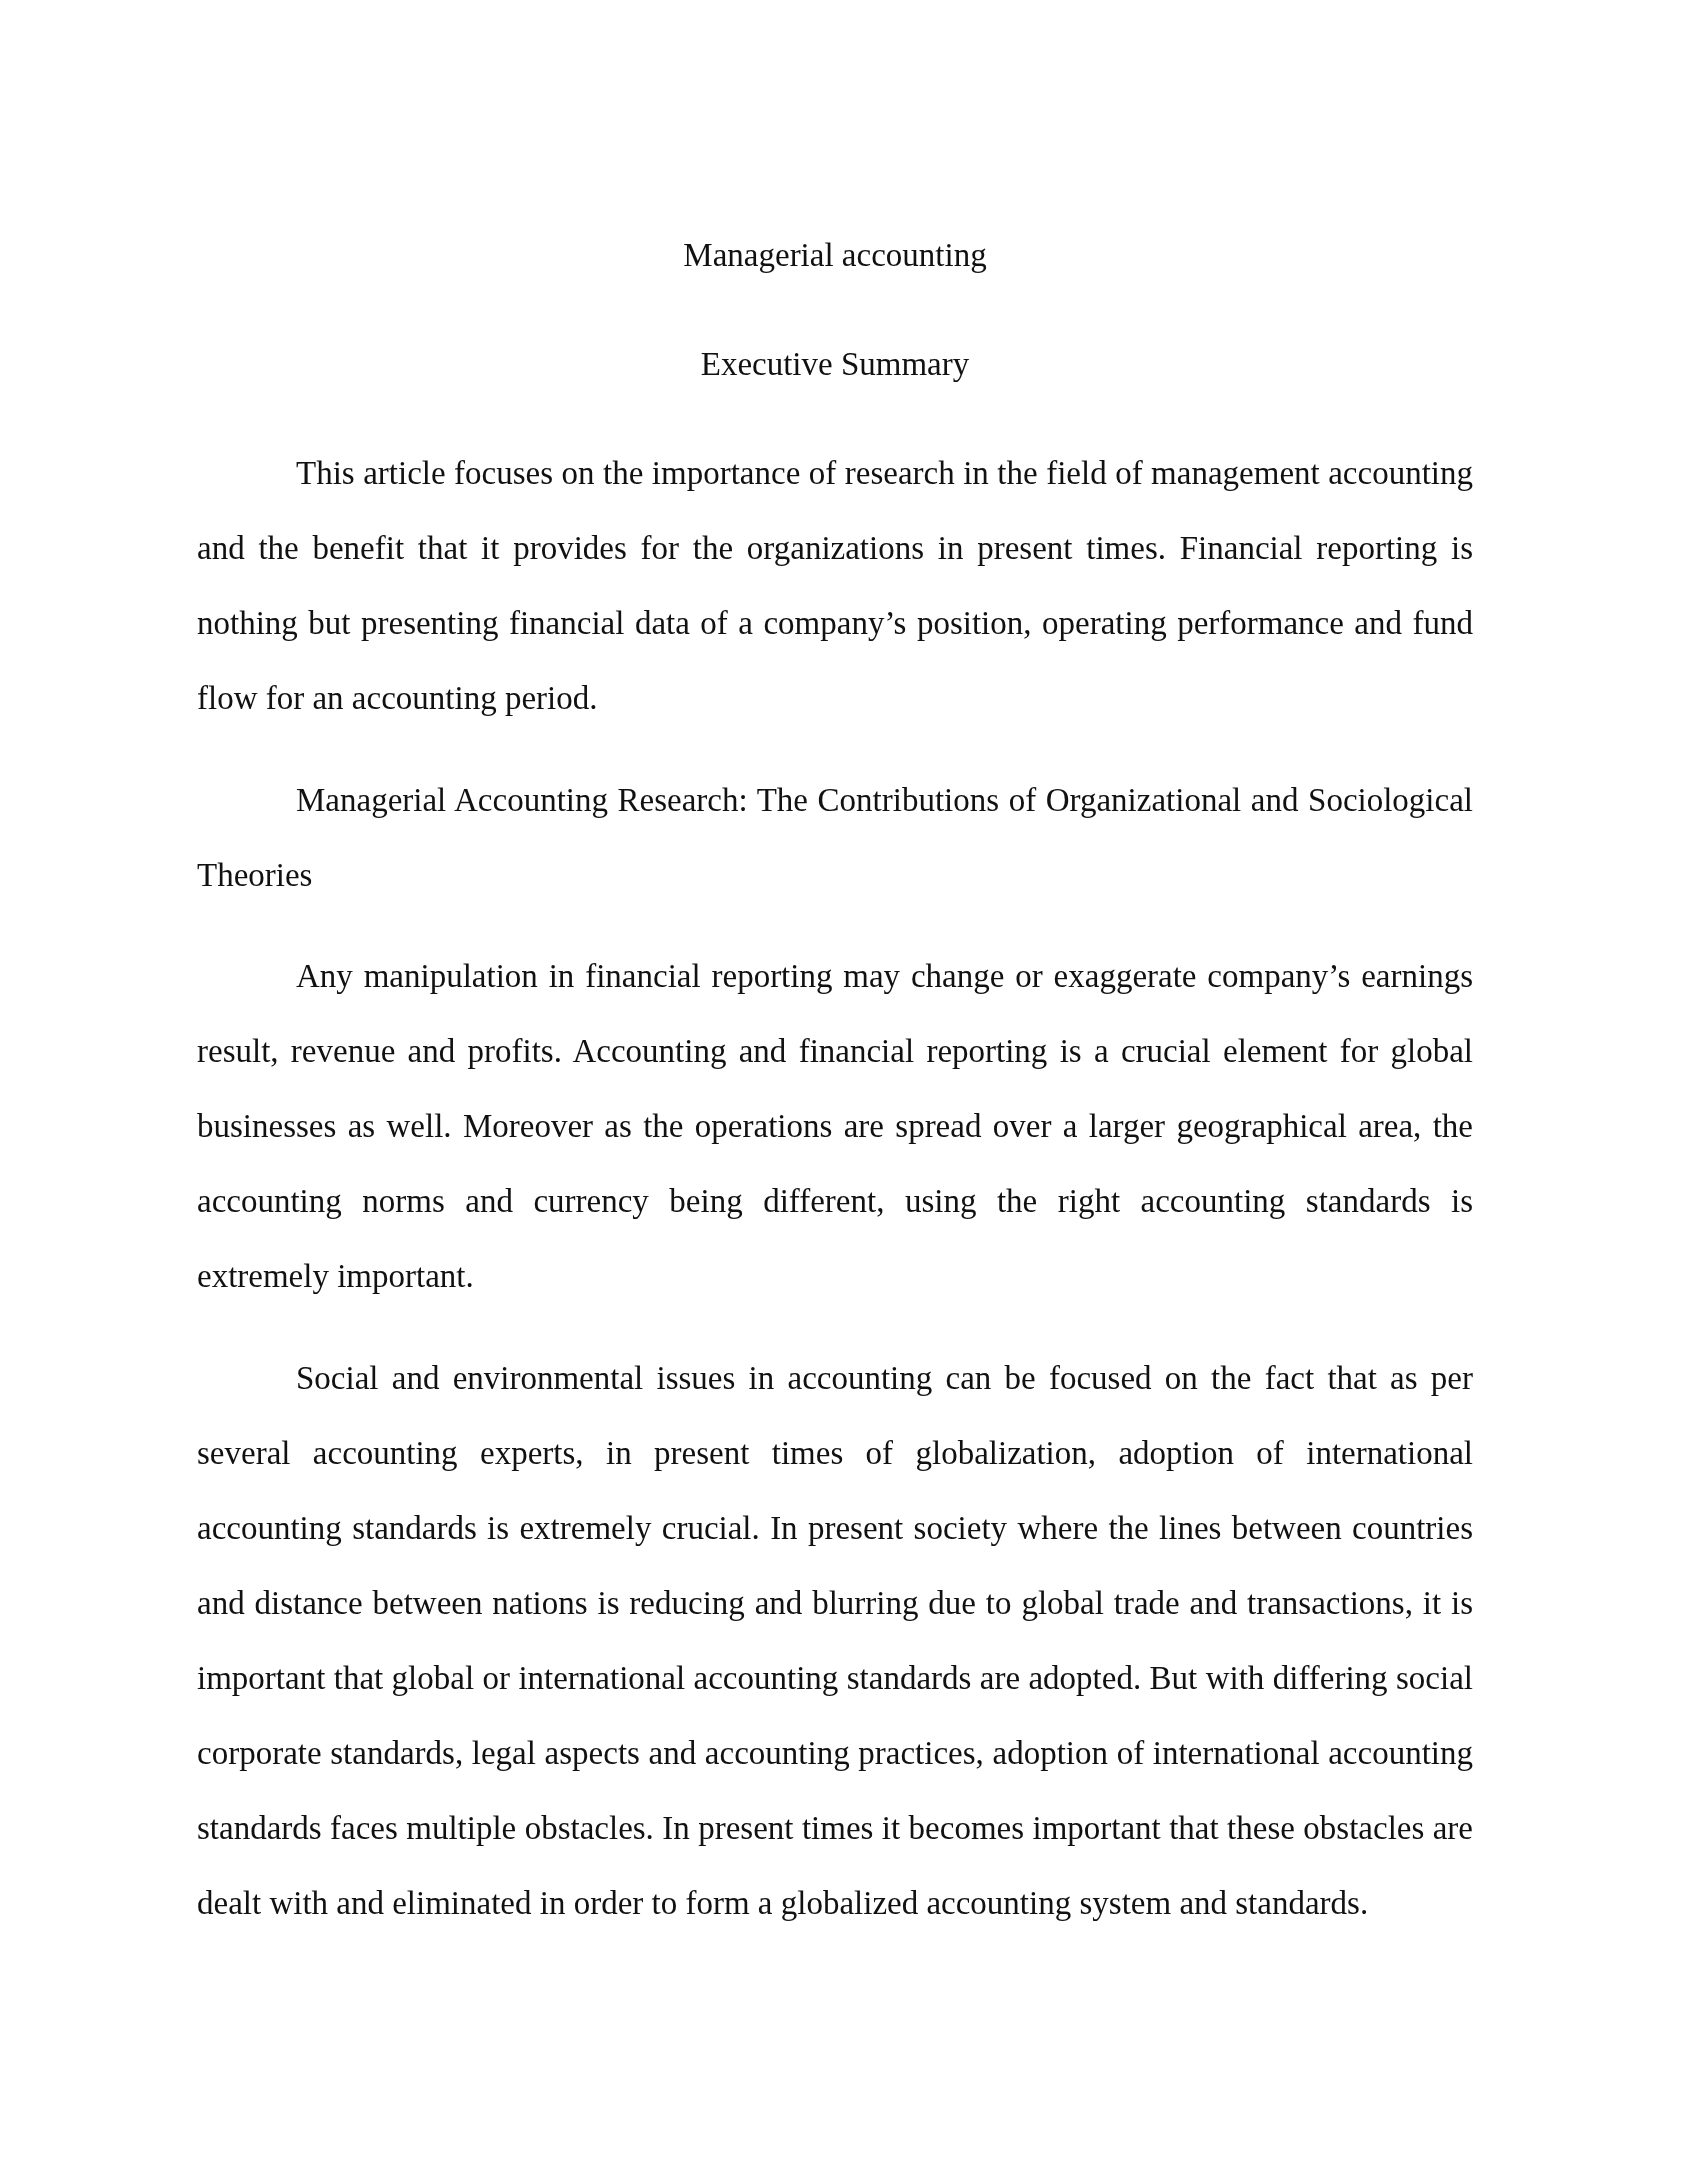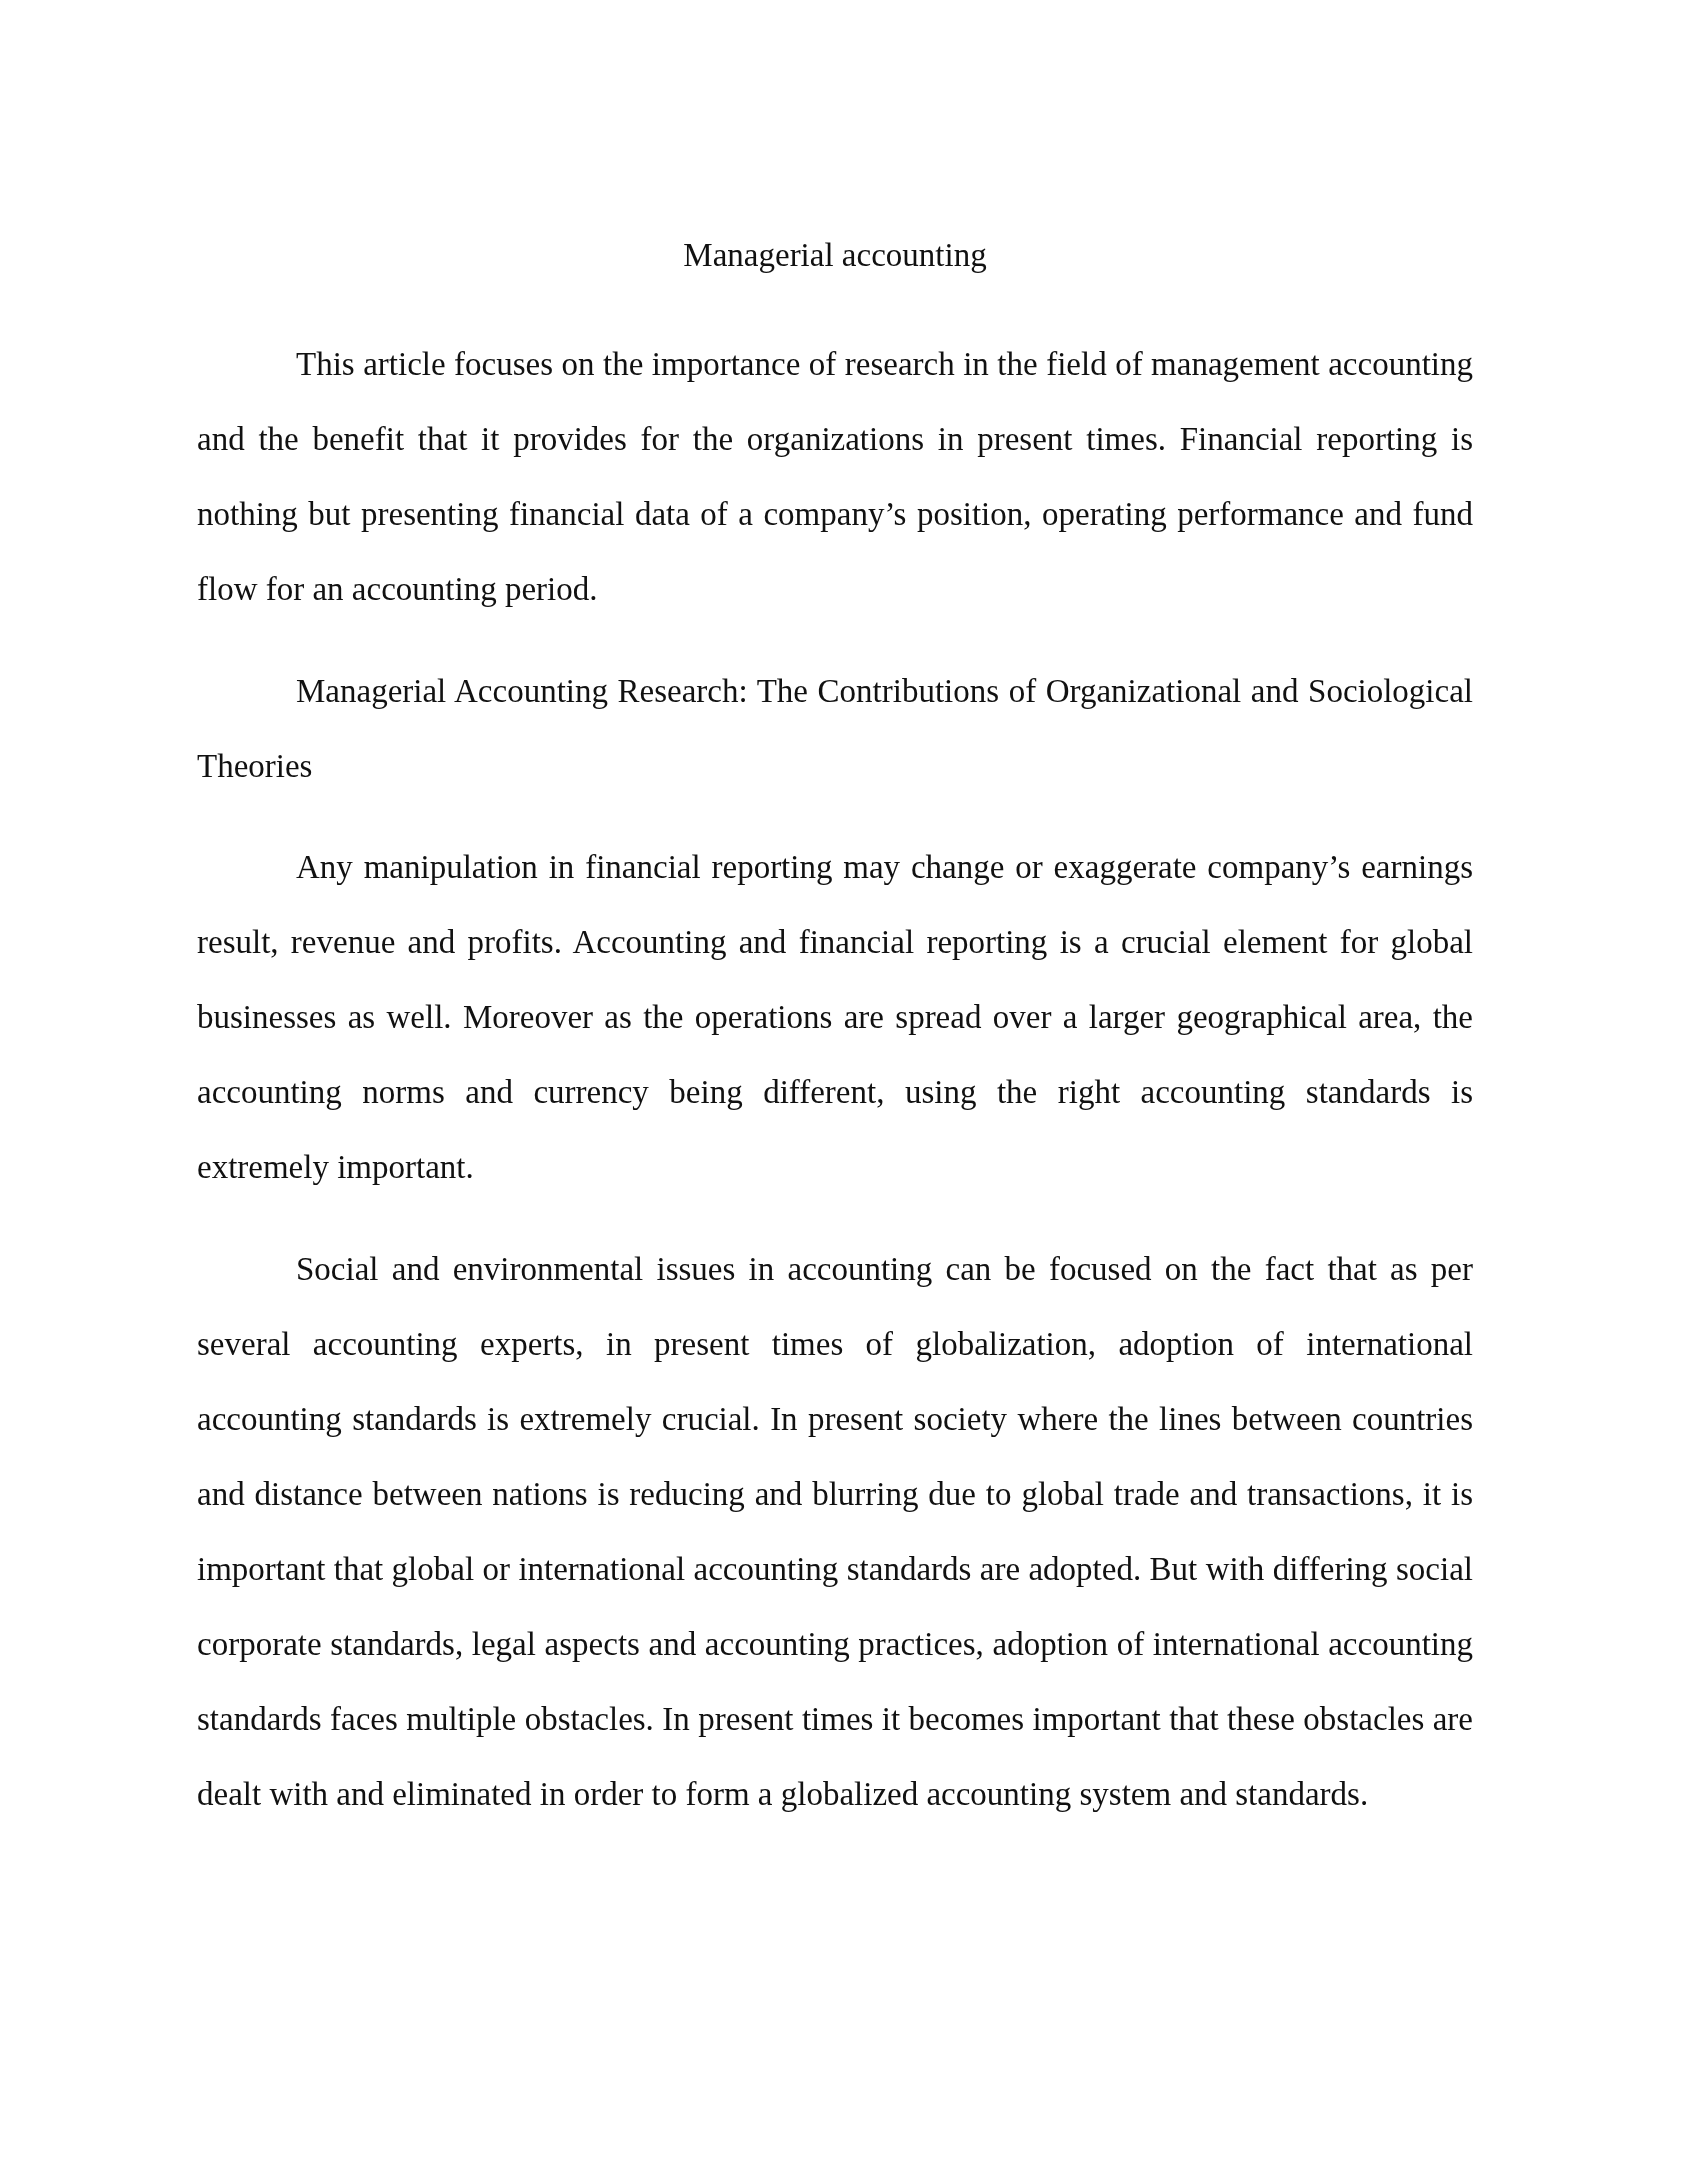--- a/index.html
+++ b/index.html
@@ -43,18 +43,19 @@
     }
     .heading-para {
       margin: 0 0 26.5px 0;
     }
   </style>
 </head>
 <body>
 
 <div class="page">
   <p class="centered title">Managerial accounting</p>
+  <p class="centered subtitle">Executive Summary</p>
   <p class="line-block indent para">This article focuses on the importance of research in the field of management accounting and the benefit that it provides for the organizations in present times. Financial reporting is nothing but presenting financial data of a company’s position, operating performance and fund flow for an accounting period.</p>
   <p class="line-block indent heading-para">Managerial Accounting Research: The Contributions of Organizational and Sociological Theories</p>
   <p class="line-block indent para">Any manipulation in financial reporting may change or exaggerate company’s earnings result, revenue and profits. Accounting and financial reporting is a crucial element for global businesses as well. Moreover as the operations are spread over a larger geographical area, the accounting norms and currency being different, using the right accounting standards is extremely important.</p>
   <p class="line-block indent para">Social and environmental issues in accounting can be focused on the fact that as per several accounting experts, in present times of globalization, adoption of international accounting standards is extremely crucial. In present society where the lines between countries and distance between nations is reducing and blurring due to global trade and transactions, it is important that global or international accounting standards are adopted. But with differing social corporate standards, legal aspects and accounting practices, adoption of international accounting standards faces multiple obstacles. In present times it becomes important that these obstacles are dealt with and eliminated in order to form a globalized accounting system and standards.</p>
 </div>
 
 
 </body></html>

